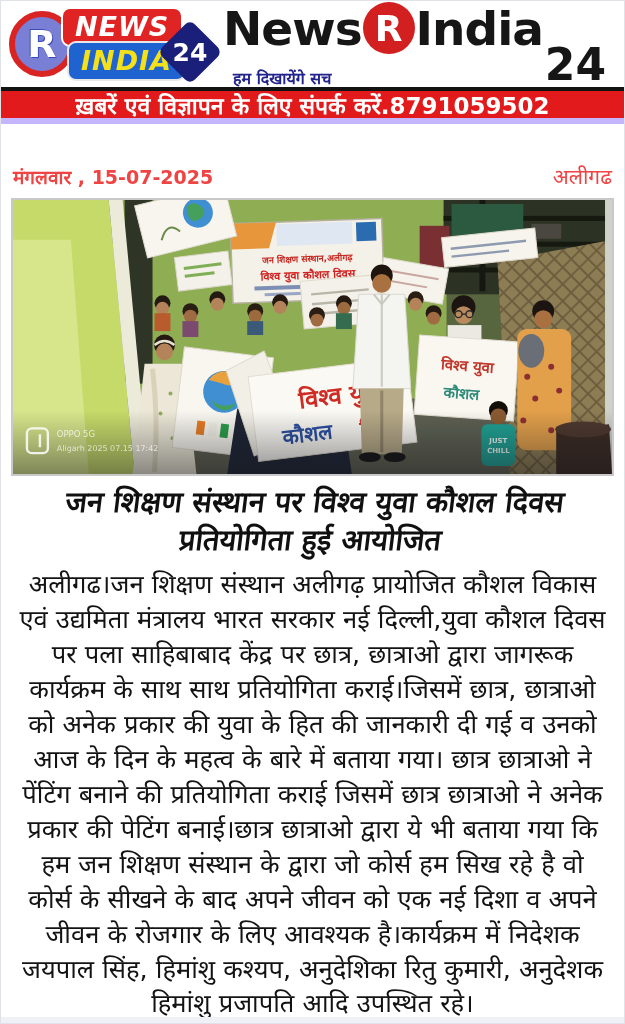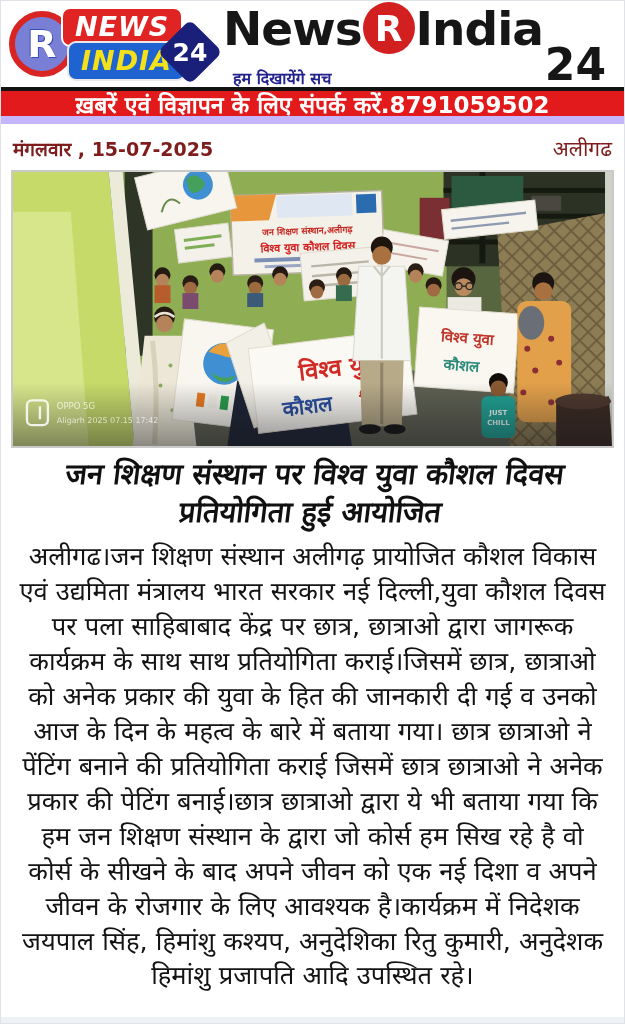--- a/index.html
+++ b/index.html
@@ -58,27 +58,27 @@
   .wm-24 {
     position:absolute; right:12px; top:38px; font-weight:bold; font-size:44px;
     color:#161616;
   }
 
   .black-line { height:4px; background:#131313; }
 
   .contact-banner {
     height:33px; background:#e21a1c; color:#fff; display:flex;
     align-items:center; justify-content:center;
-    font-weight:bold; font-size:23px; border-bottom:8px solid #c4b5fd;
+    font-weight:bold; font-size:23px; border-bottom:6px solid #c4b5fd;
   }
 
   
   .dateline {
     display:flex; justify-content:space-between; align-items:baseline;
-    padding:10px 12px 6px; color:#7f1d1d;
+    padding:10px 12px 6px; color:#ef4444;margin-top:28px;
   }
   .dateline .date { font-weight:bold; font-size:19px; }
   .dateline .city { font-weight:normal; font-size:21px; }
 
   
   .photo-frame {
     margin:2px 10px 0; height:278px; border:2px solid #c9c9c9; background:#5a6648;
   }
   .photo-frame svg { display:block; width:100%; height:100%; }
 

